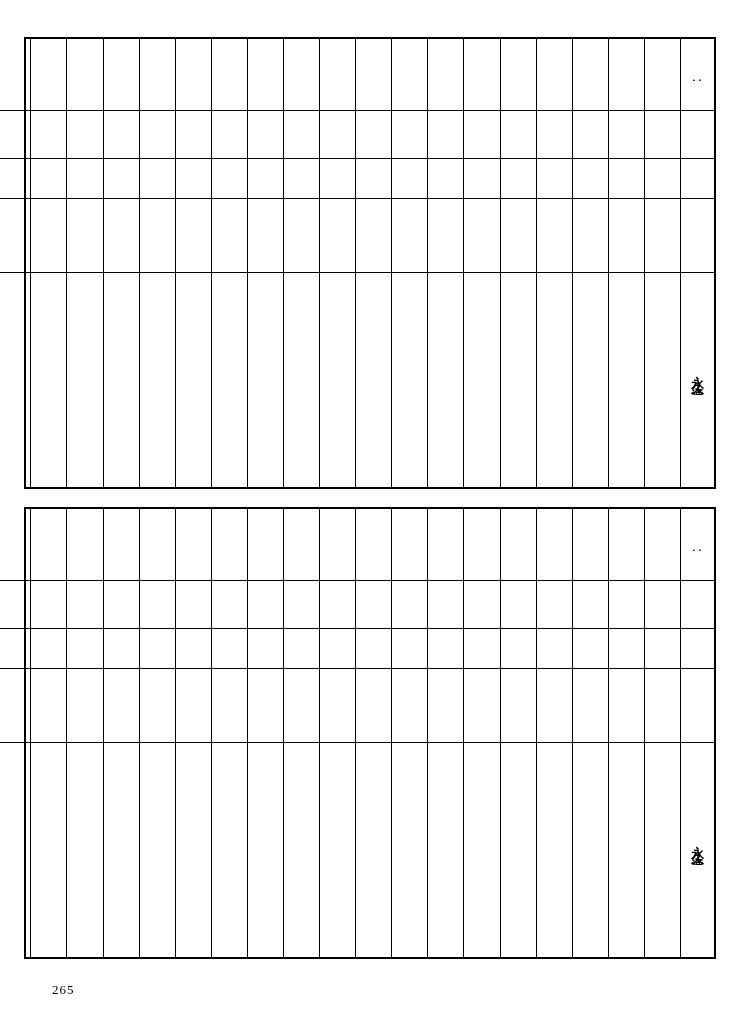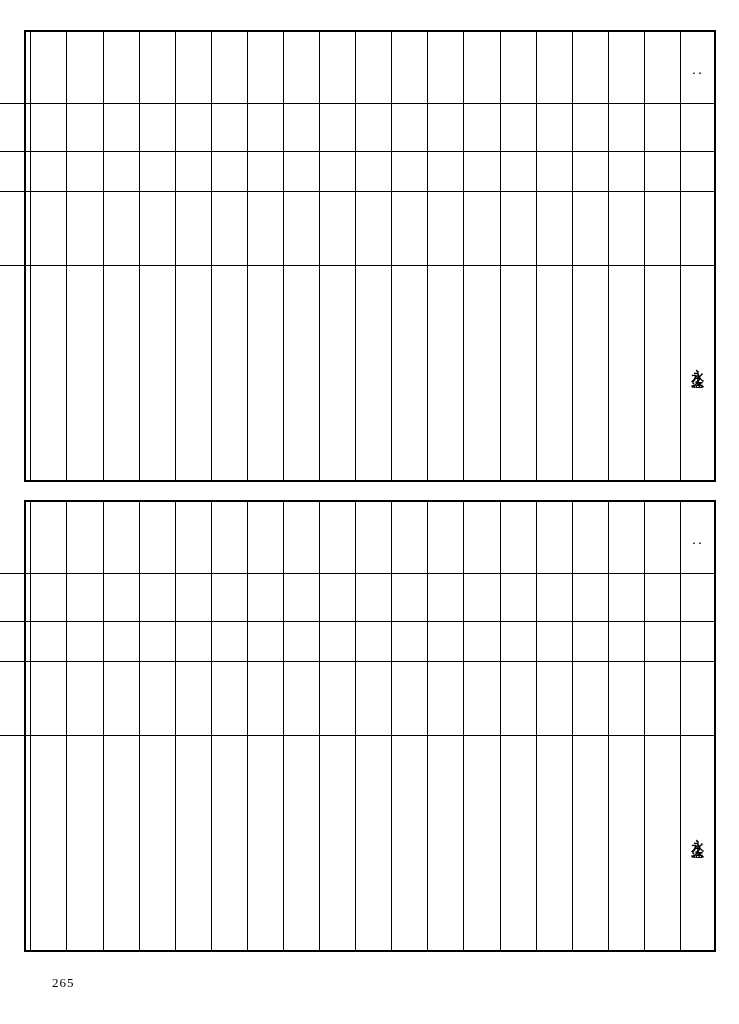--- a/index.html
+++ b/index.html
@@ -10,21 +10,21 @@
   body {
     width: 739px;
     height: 1024px;
     font-family: "DejaVu Sans", "Liberation Sans", sans-serif;
     color: #000000;
     position: relative;
     overflow: hidden;
   }
   .page {
     position: absolute;
-    left: 0; top: 0;
+    left: 0; top: 7px;
     width: 739px;
     height: 728px;
   }
   .table-block {
     position: absolute;
     border: 2px solid #000;
     box-sizing: border-box;
     display: flex;
     flex-direction: row-reverse; 
   }

